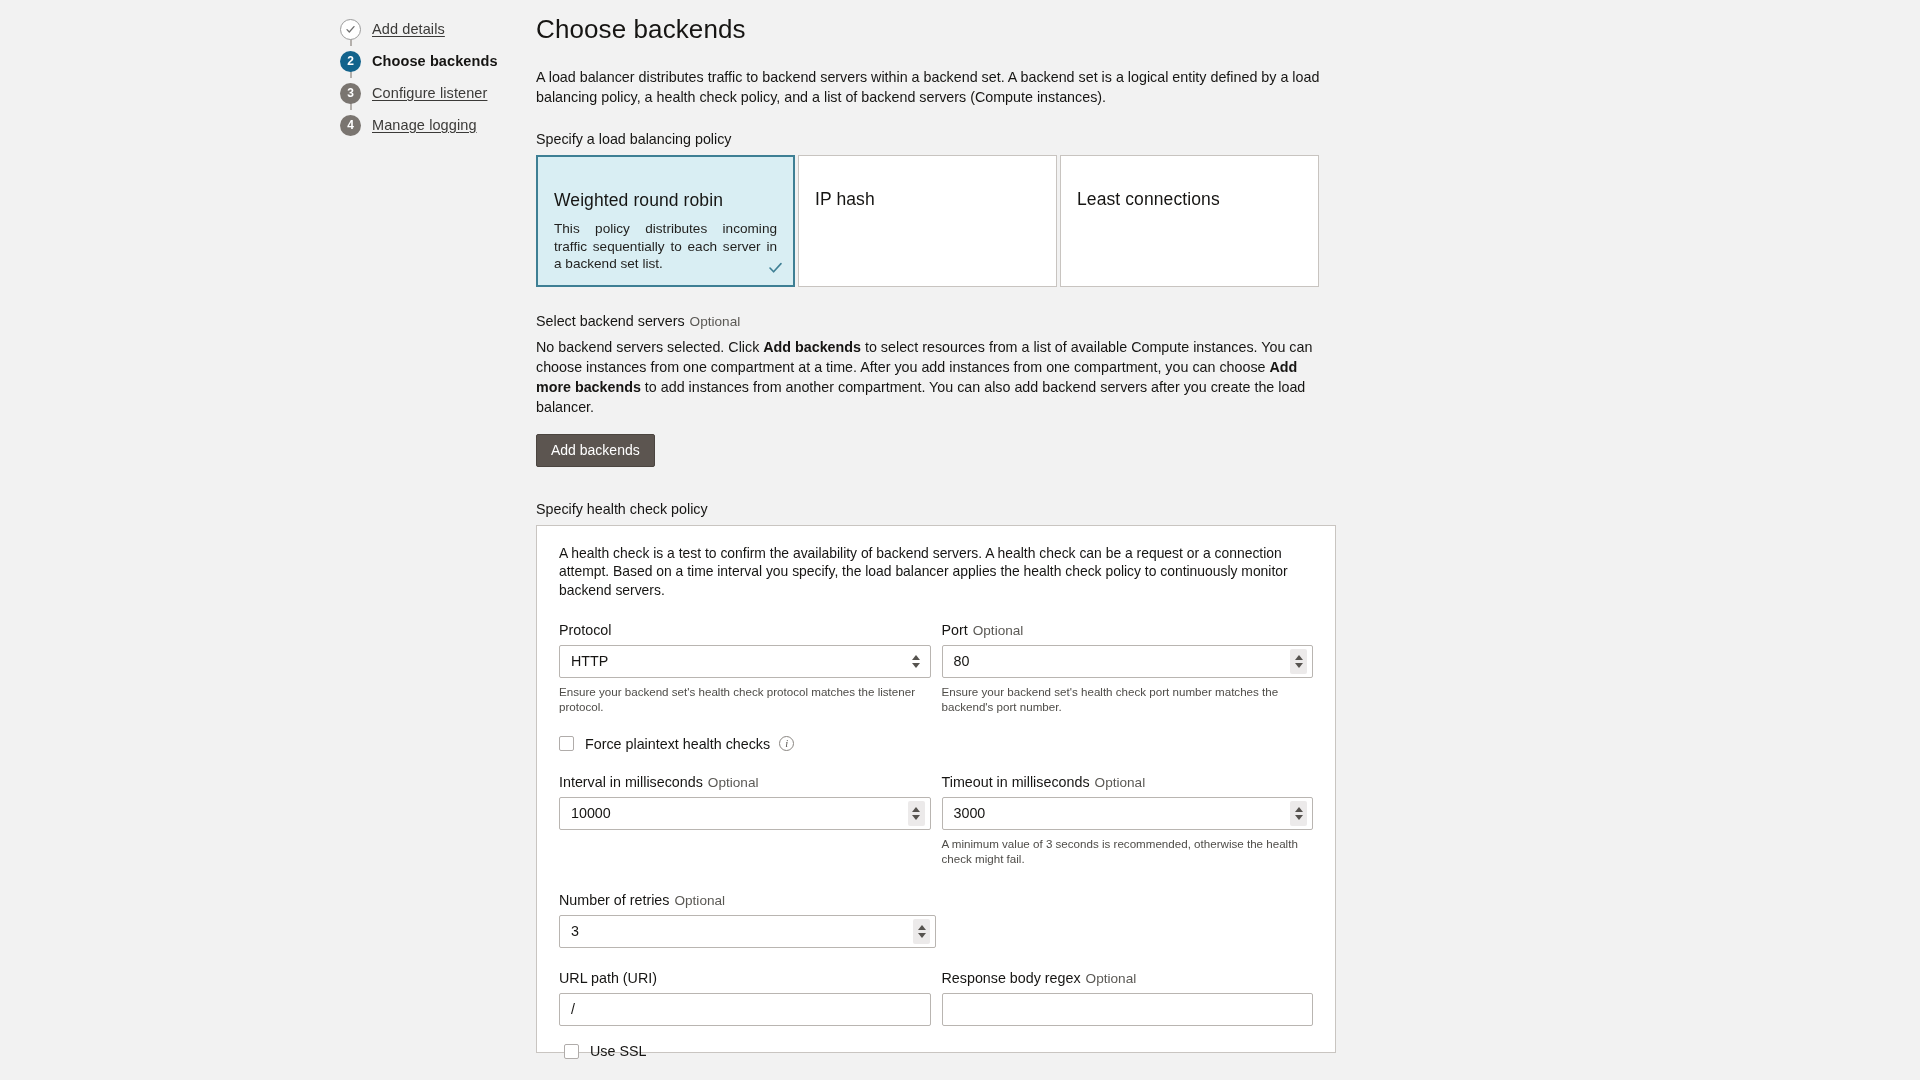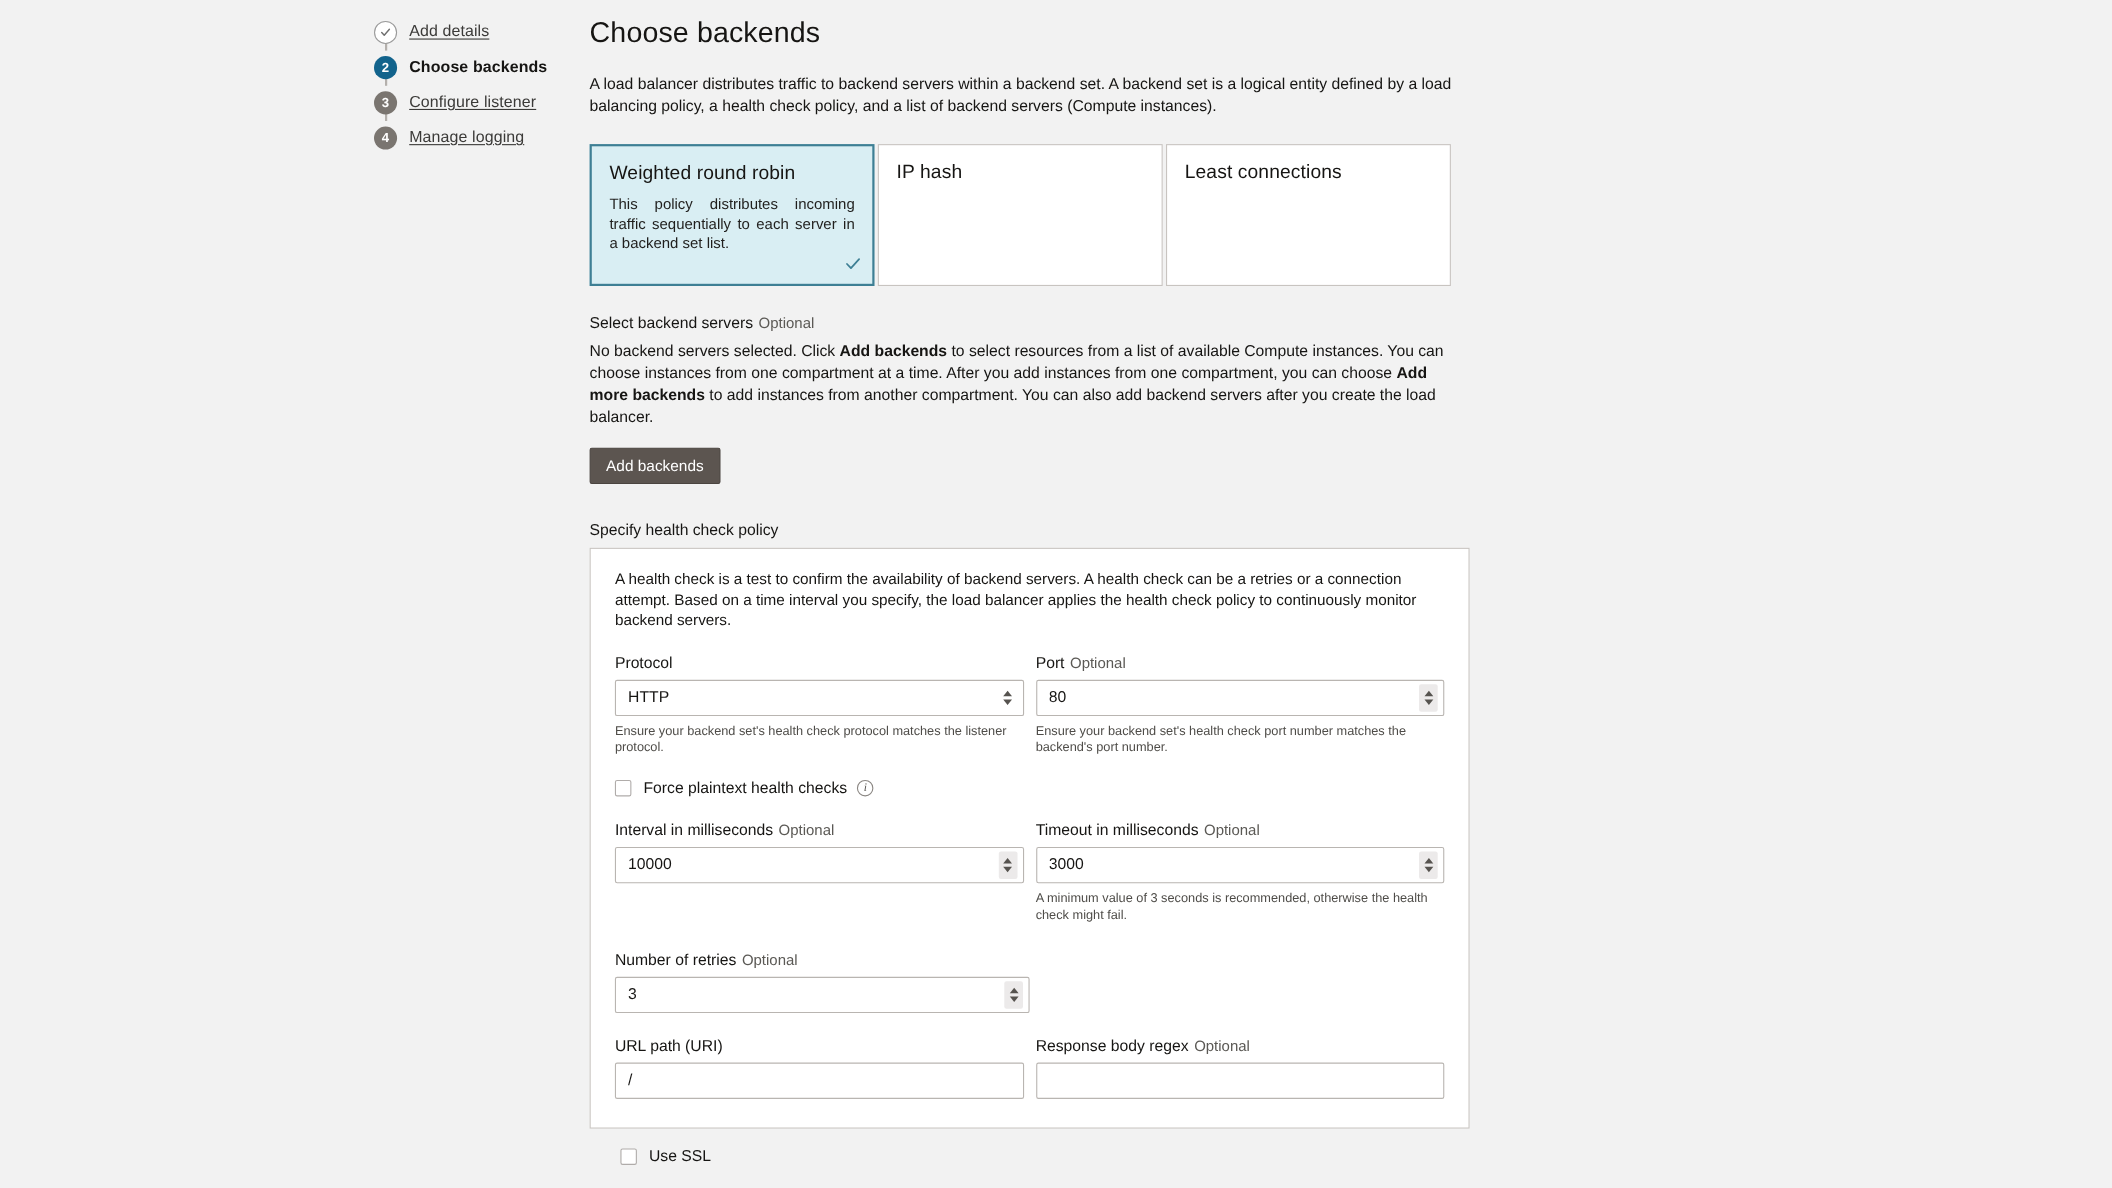--- a/index.html
+++ b/index.html
@@ -109,20 +109,21 @@
   .policy-card.selected {
     background: #d9eef3;
     border: 2px solid #3e7f94;
   }
   .policy-title {
     font-size: 17.5px;
     font-weight: normal;
     color: #161513;
     margin-bottom: 9px;
     letter-spacing: .1px;
+    margin-top: 19px;
   }
   .policy-desc {
     font-size: 13.6px;
     line-height: 17.6px;
     color: #201f1d;
     text-align: justify;
     hyphens: auto;
   }
   .policy-check {
     position: absolute;
@@ -289,20 +290,21 @@
     </div>
 
   </div>
 
   <div class="content">
 
     <h1 class="page-title">Choose backends</h1>
 
     <p class="intro">A load balancer distributes traffic to backend servers within a backend set. A backend set is a logical entity defined by a load balancing policy, a health check policy, and a list of backend servers (Compute instances).</p>
 
+    <div class="field-label">Specify a load balancing policy</div>
 
     <div class="policy-row">
 
       <div class="policy-card selected">
         <div class="policy-title">Weighted round robin</div>
         <div class="policy-desc">This policy distributes incoming traffic sequentially to each server in a backend set list.</div>
         <div class="policy-check">
           <svg width="17" height="17" viewBox="0 0 17 17" aria-hidden="true">
             <path d="M3 9 L6.6 12.8 L14 4.6" fill="none" stroke="#3e7f94" stroke-width="1.6" stroke-linecap="round" stroke-linejoin="round"></path>
           </svg>
@@ -324,21 +326,21 @@
         <span>Select backend servers</span><span class="optional">Optional</span>
       </div>
       <p class="body-text"><span>No backend servers selected. Click </span><b>Add backends</b><span> to select resources from a list of available Compute instances. You can choose instances from one compartment at a time. After you add instances from one compartment, you can choose </span><b>Add more backends</b><span> to add instances from another compartment. You can also add backend servers after you create the load balancer.</span></p>
       <button class="btn-primary">Add backends</button>
     </div>
 
     <div class="section" style="margin-top:34px;">
       <div class="field-label">Specify health check policy</div>
 
       <div class="hc-panel">
-        <p class="hc-desc">A health check is a test to confirm the availability of backend servers. A health check can be a retries or a connection attempt. Based on a time interval you specify, the load balancer applies the health check policy to continuously monitor backend servers.</p>
+        <p class="hc-desc">A health check is a test to confirm the availability of backend servers. A health check can be a request or a connection attempt. Based on a time interval you specify, the load balancer applies the health check policy to continuously monitor backend servers.</p>
 
         <div class="form-grid">
           <div class="form-col">
             <div class="input-label">Protocol</div>
             <div class="input-wrap">
               <input class="txt" type="text" readonly="" value="HTTP" style="">
               <div class="spin plain">
                 <div class="caret up"></div>
                 <div class="caret down"></div>
               </div>

